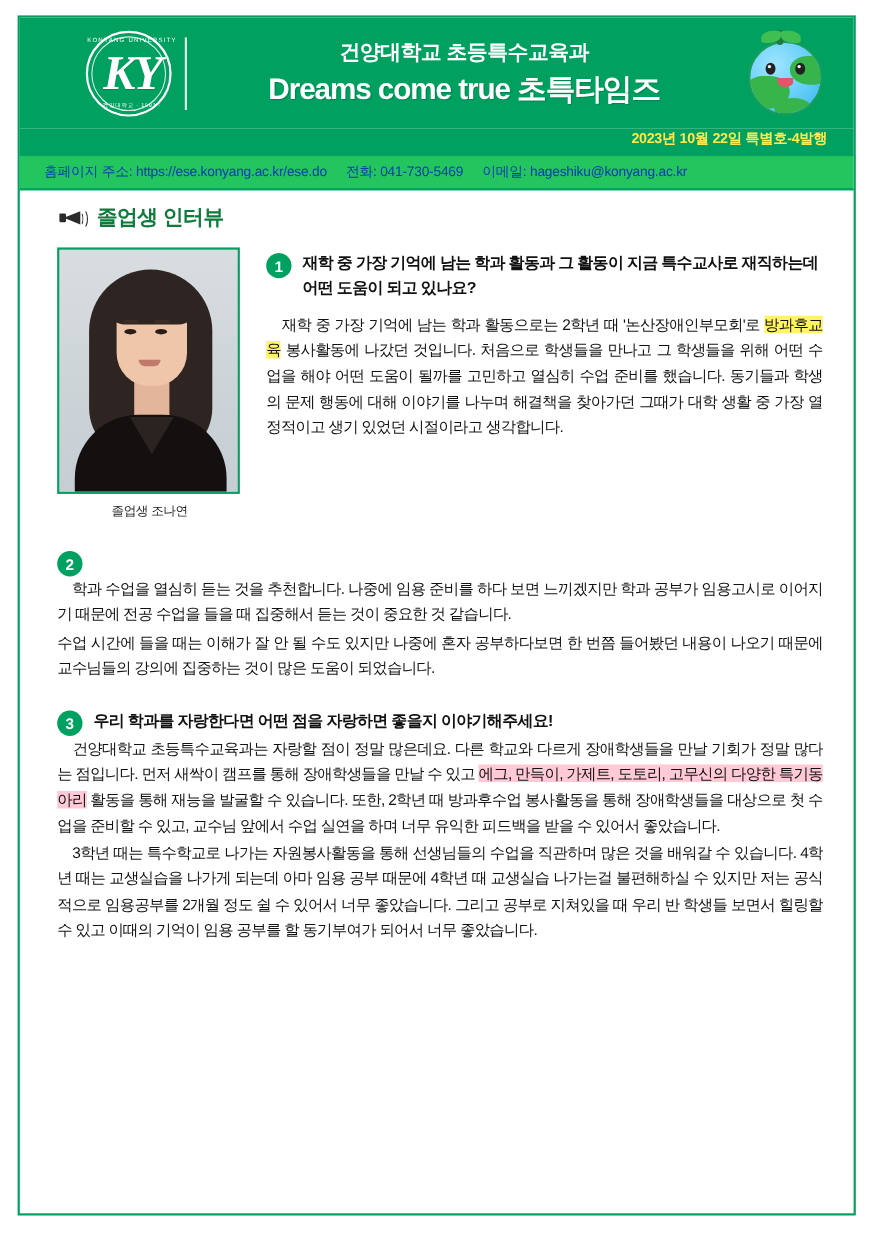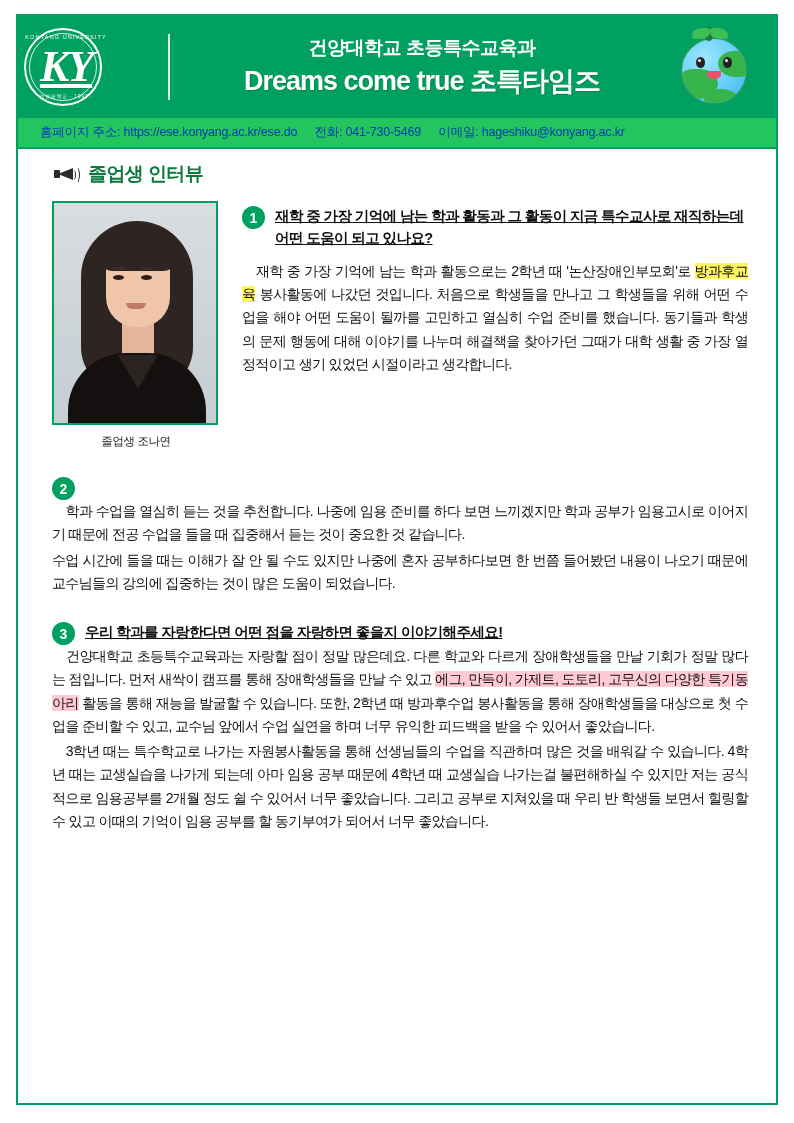--- a/index.html
+++ b/index.html
@@ -43,22 +43,21 @@
     box-sizing: border-box;
     overflow: hidden;
   }
   .logo-wrap {
     width: 150px;
     min-width: 150px;
     height: 101px;
     position: relative;
     display: flex;
     align-items: center;
-    justify-content: flex-start;
-    text-decoration: underline;
+    justify-content: flex-end;
   }
   .logo-seal {
     width: 96px;
     height: 82px;
     position: relative;
     display: flex;
     align-items: center;
     justify-content: center;
   }
   .logo-seal .ring {
@@ -375,21 +374,20 @@
     align-items: center;
     justify-content: center;
     margin-top: 1px;
   }
   .q-text {
     font-size: 14.5px;
     font-weight: bold;
     line-height: 1.55;
     letter-spacing: -0.6px;
     color: #111;
-    text-decoration: underline;
   }
   .a-text {
     font-size: 14px;
     line-height: 1.66;
     letter-spacing: -0.65px;
     margin-top: 10px;
     text-align: justify;
     color: #111;
   }
   .hl { background: #fff462; }
@@ -431,20 +429,21 @@
           <div class="land3"></div>
         </div>
         <div class="face">
           <div class="eye l"></div>
           <div class="eye r"></div>
           <div class="mouth"></div>
         </div>
       </div>
     </div>
 
+    <div class="issue-line">2023년 10월 22일 특별호-4발행</div>
 
     <div class="contact-bar">
       <span>홈페이지 주소: https://ese.konyang.ac.kr/ese.do</span>
       <span>전화: 041-730-5469</span>
       <span>이메일: hageshiku@konyang.ac.kr</span>
     </div>
 
     <div class="content">
 
       <div class="section-head">

